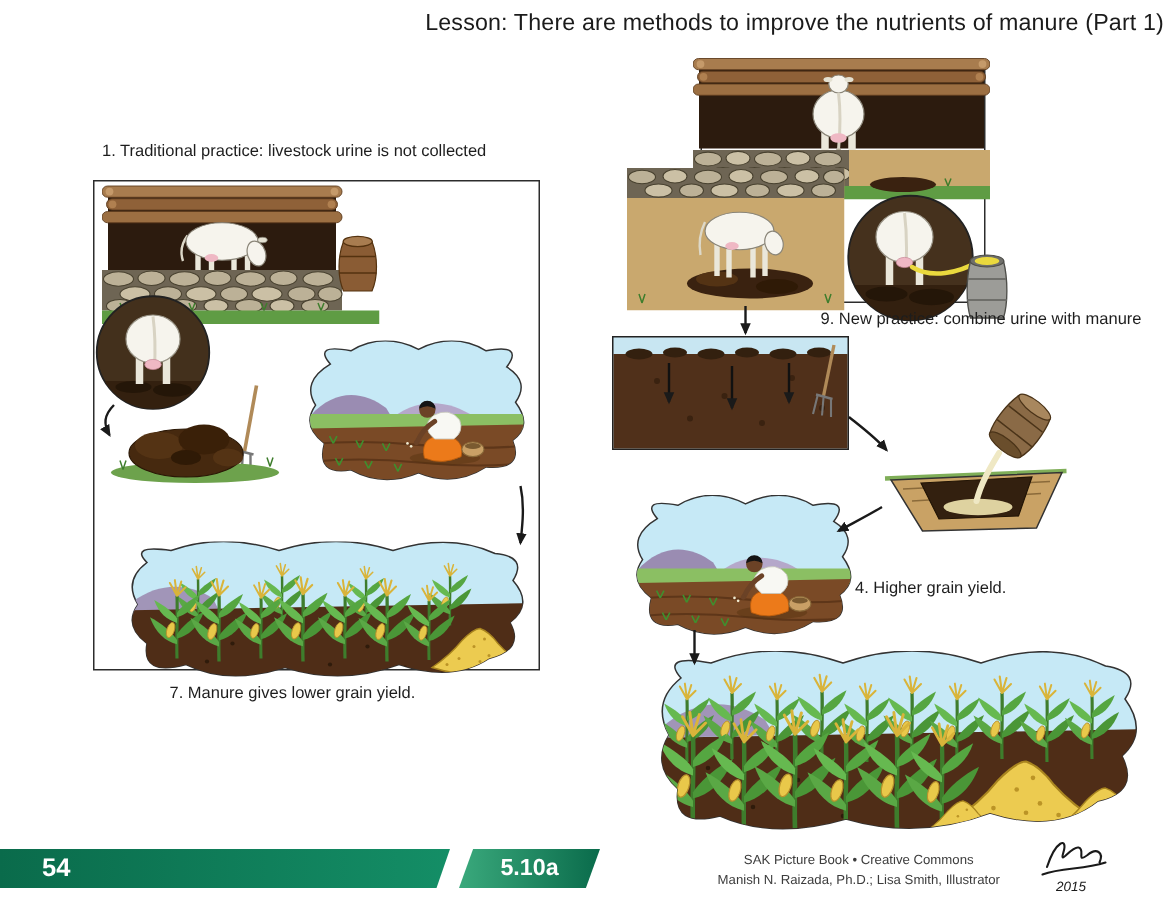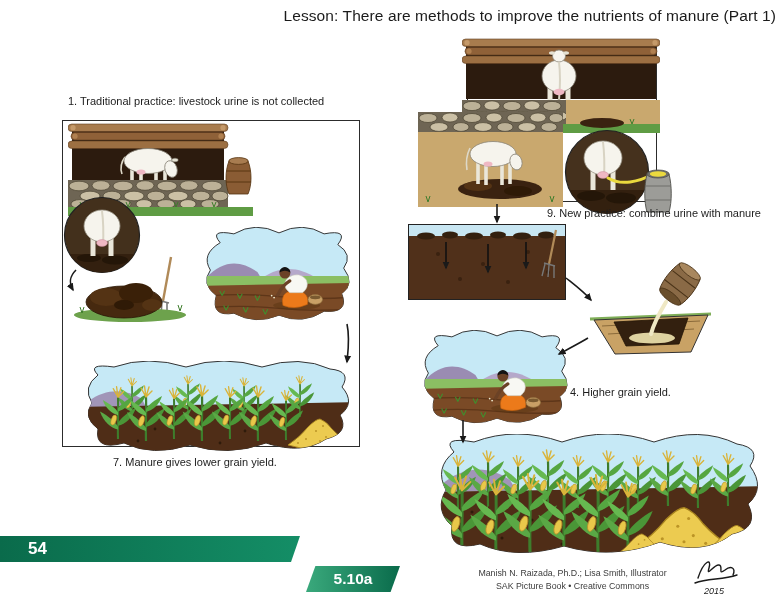--- a/index.html
+++ b/index.html
@@ -37,21 +37,21 @@
   #corn-right  { left:432px; top:434px; width:335px; height:130px; }
 
   #arr-l1 { left:62px;  top:268px; width:28px; height:26px; }
   #arr-l2 { left:334px; top:322px; width:26px; height:46px; }
   #arr-r1 { left:486px; top:202px; width:22px; height:26px; }
   #arr-r2 { left:562px; top:274px; width:36px; height:32px; }
   #arr-r3 { left:550px; top:334px; width:42px; height:28px; }
   #arr-r4 { left:452px; top:418px; width:22px; height:30px; }
 
   .bar-left {
-    position:absolute; left:0; top:536px; width:300px; height:26px;
+    position:absolute; left:0; top:566px; width:300px; height:26px;
     background:linear-gradient(90deg,#0a6b4b,#148e66);
     clip-path:polygon(0 0, 100% 0, 97% 100%, 0 100%);
     display:flex; align-items:center; padding-left:28px;
     color:#ffffff; font-size:17px; font-weight:700;
   }
   .bar-right {
     position:absolute; left:306px; top:566px; width:94px; height:26px;
     background:linear-gradient(90deg,#3aa97c,#0a6b4b);
     clip-path:polygon(10% 0, 100% 0, 90% 100%, 0 100%);
     display:flex; align-items:center; justify-content:center;
@@ -500,19 +500,19 @@
 <div class="caption" id="cap3">9. New practice: combine urine with manure</div>
 <div class="caption" id="cap4">4. Higher grain yield.</div>
 
 <div class="bar-left">
   <span>54</span>
 </div>
 <div class="bar-right">
   <span>5.10a</span>
 </div>
 <div class="credits">
+  <div>SAK Picture Book • Creative Commons</div>
   <div>Manish N. Raizada, Ph.D.; Lisa Smith, Illustrator</div>
-  <div>SAK Picture Book • Creative Commons</div>
 </div>
 <svg class="abs" id="signature" viewBox="0 0 54 44">
   <path d="M8,24 C14,6 22,4 19,14 C16,24 24,10 29,11 C34,12 27,22 35,16 C41,11 46,14 43,21 M5,29 C18,24 32,26 47,21" stroke="#1a1a1a" stroke-width="1.4" fill="none" stroke-linecap="round"></path>
   <text x="14" y="40" font-size="9" font-style="italic" fill="#1a1a1a">2015</text>
 </svg>
 
 </body></html>

